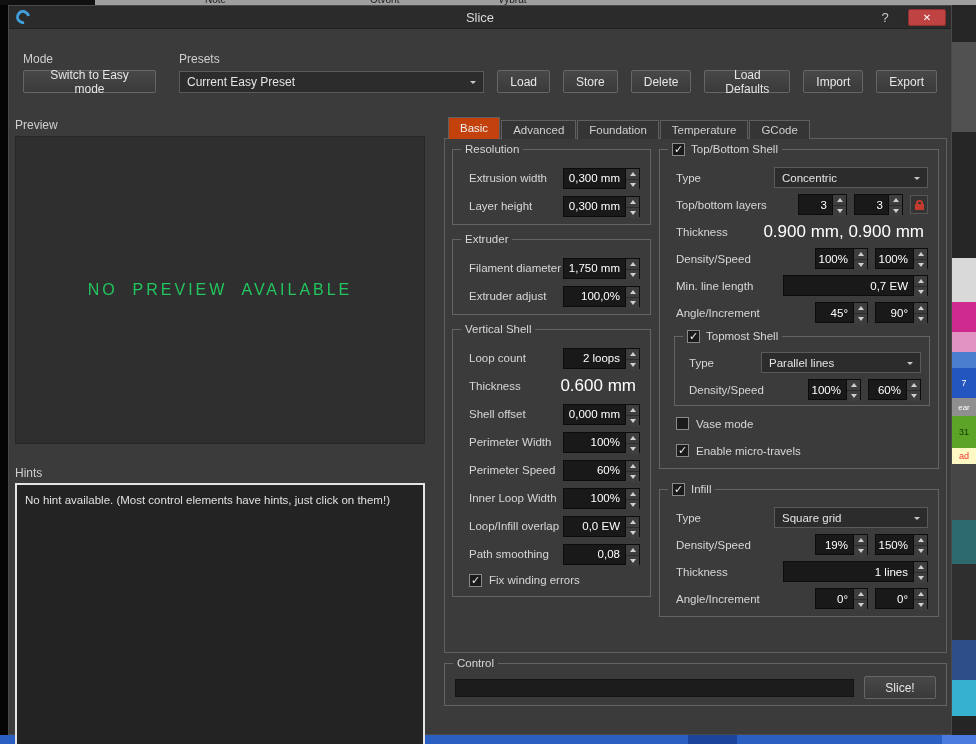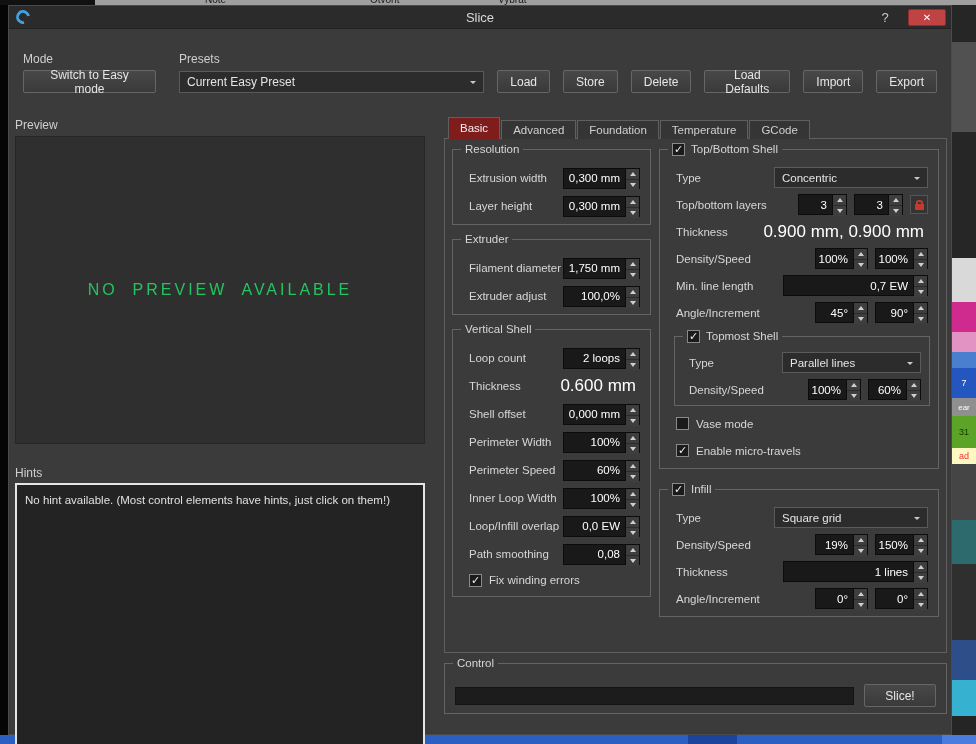--- a/index.html
+++ b/index.html
@@ -55,21 +55,21 @@
   .hints-label { left:6px; top:460px; }
   .hints-panel { position:absolute; left:6px; top:477px; width:410px; height:266px;
                  background:#232323; border:2px solid #e5e5e5; padding:9px 8px;
                  font-size:11.5px; color:#e0e0e0; }
 
   
   .right-side { position:absolute; left:435px; top:111px; width:503px; }
   .tabs { display:flex; align-items:flex-end; height:22px; padding-left:4px; }
   .tab { height:19px; line-height:18px; padding:0 11px; font-size:11.5px; color:#cfcfcf;
          background:#353535; border:1px solid #5f5f5f; border-bottom:none; margin-right:1px; cursor:default; }
-  .tab.active { height:22px; line-height:21px; background:#7f1d1d; color:#efefef; position:relative; z-index:2; }
+  .tab.active { height:22px; line-height:21px; background:#c2410c; color:#efefef; position:relative; z-index:2; }
   .tp { display:flex; gap:8px; padding:10px 7px 8px; border:1px solid #5f5f5f;
         background:#3b3b3b; height:515px; margin-top:-1px; }
   .colL { width:199px; } .colR { flex:1; }
 
   .group { position:relative; border:1px solid #646464; margin:0 0 14px; padding:14px 4px 4px; }
   .legend { position:absolute; top:-8px; left:8px; background:#3b3b3b; padding:0 4px;
             font-size:11.5px; color:#d6d6d6; display:flex; align-items:center; gap:6px; line-height:15px; }
   .subgroup { position:relative; border:1px solid #646464; margin:10px 4px 4px 10px; padding:12px 2px 2px; }
 
   .r { display:flex; align-items:center; min-height:28px; padding:0 6px 0 12px; }
@@ -93,23 +93,23 @@
         font-size:11px; line-height:11px; text-align:center; display:inline-block; flex:none; cursor:default; }
   .chk-r { gap:7px; min-height:24px; }
 
   .lockbtn { width:18px; height:19px; background:#343434; border:1px solid #555;
              display:flex; align-items:center; justify-content:center; cursor:default; }
   .lk { display:flex; flex-direction:column; align-items:center; }
   .lk i { display:block; }
   .lks { width:7px; height:4px; border:2px solid #c23b2e; border-bottom:none; border-radius:3px 3px 0 0; }
   .lkb { width:9px; height:6px; background:#c23b2e; }
 
-  .w154 { width:154px; } .w139 { width:139px; }
-
-  .ctl-group { margin-top:10px; padding:20px 10px 6px; }
+  .w154 { width:154px; } .w139 { width:160px; }
+
+  .ctl-group { margin-top:10px; padding:12px 10px 6px; }
   .ctl-row { display:flex; align-items:center; gap:10px; }
   .progress { flex:1; height:18px; background:#1c1c1c; border:1px solid #141414; }
   .slice-btn { width:72px; height:23px; }
 </style>
 </head>
 <body>
 
 <div class="screen">
 
   <div class="bg-top">

